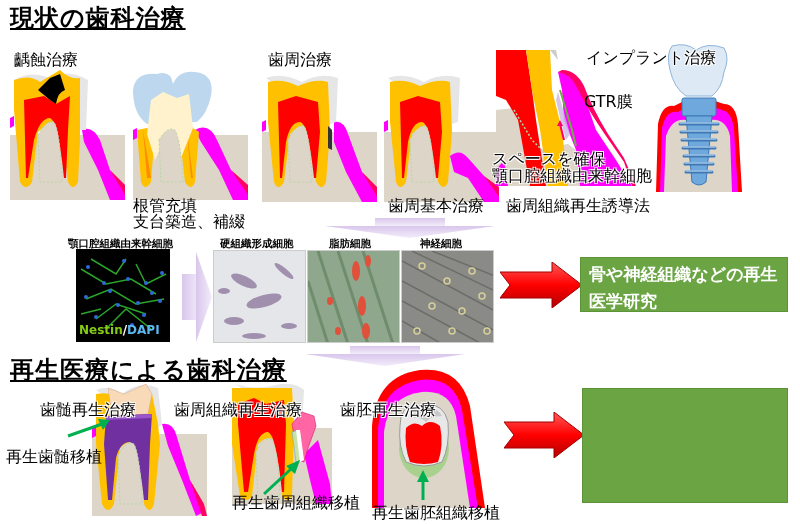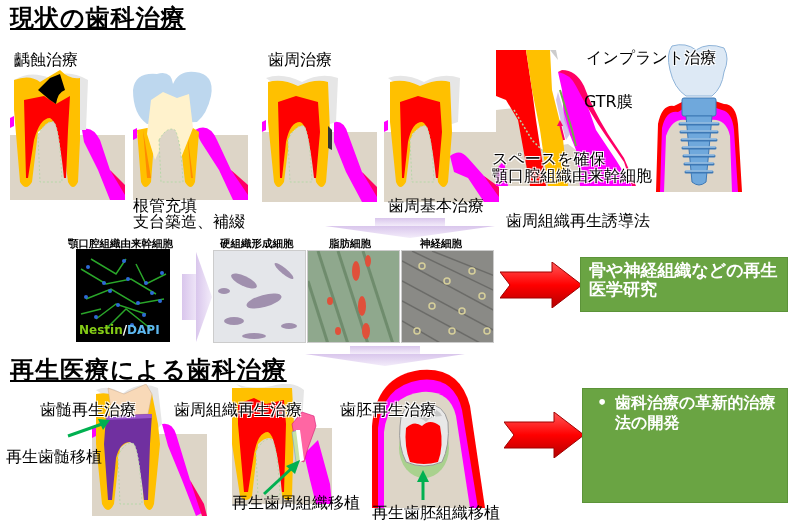--- a/index.html
+++ b/index.html
@@ -12,21 +12,21 @@
   }
   .lbl { font-size: 16px; font-weight: normal; white-space: nowrap; }
   .lbl-sm { font-size: 10.5px; font-weight: bold; white-space: nowrap; }
   .outline-text {
     text-shadow: -1px -1px 0 #fff, 1px -1px 0 #fff, -1px 1px 0 #fff, 1px 1px 0 #fff;
   }
   .green-box {
     background: #6aa443; color: #fff; font-weight: bold;
     border: 1px solid #5c9339;
   }
-  .green-box .t { font-size: 17px; line-height: 19px; }
+  .green-box .t { font-size: 17px; line-height: 27px; }
   .green-box ul { list-style: none; }
   .green-box li { position: relative; padding-left: 26px; font-size: 16px; line-height: 20px; margin-bottom: 1px; }
   .green-box li::before { content: "•"; position: absolute; left: 8px; top: 0; }
   svg { display: block; }
   .cellimg { border: 1px solid #ccc; }
 </style>
 </head>
 <body>
 
 <div class="abs title" style="left:10px;top:2px;">現状の歯科治療</div>
@@ -103,21 +103,21 @@
     <path d="M62 42 Q68 62 74 84 L70 90 Q64 70 60 50 Z" fill="#c9b6e4" opacity="0.8"></path>
     <line x1="68" y1="90" x2="64" y2="74" stroke="#ff0066" stroke-width="2"></line>
     <path d="M64 70 L61 76 L67 76 Z" fill="#ff0066"></path>
     <path d="M0 120 L8 110 L12 136 L0 136 Z" fill="#ff00ff"></path>
     <path d="M18 60 L36 90 L56 110" fill="none" stroke="#b6d7a8" stroke-dasharray="2,2" stroke-width="1.5"></path>
   </svg>
 </div>
 <div class="abs lbl" style="left:584px;top:92px;">GTR膜</div>
 <div class="abs lbl outline-text" style="left:492px;top:150px;line-height:17px;">スペースを確保</div>
 <div class="abs lbl outline-text" style="left:492px;top:167px;line-height:17px;">顎口腔組織由来幹細胞</div>
-<div class="abs lbl" style="left:506px;top:211px;text-align:center;">歯周組織再生誘導法</div>
+<div class="abs lbl" style="left:506px;top:196px;text-align:center;">歯周組織再生誘導法</div>
 
 <div class="abs" style="left:652px;top:44px;">
   <svg width="90" height="148" viewBox="0 0 90 148">
     <path d="M4 148 L6 80 Q10 60 22 62 L34 56 L60 56 L72 60 Q84 60 86 80 L90 148 Z" fill="#ff0000"></path>
     <path d="M8 148 L10 84 Q14 66 26 68 L36 62 L58 62 L70 66 Q80 68 82 86 L86 148 Z" fill="#ff00ff"></path>
     <path d="M12 148 L14 92 Q20 74 34 76 L58 76 Q74 74 78 92 L80 148 Z" fill="#ddd5c7"></path>
     <path d="M20 2 Q34 -2 44 6 Q56 -2 72 4 Q78 14 72 28 Q70 44 60 52 L34 52 Q22 44 18 26 Q14 10 20 2 Z" fill="#dde9f5" stroke="#8fb4d9" stroke-width="1"></path>
     <rect x="30" y="54" width="34" height="18" rx="2" fill="#6fa8dc" stroke="#3d78b5"></rect>
     <path d="M34 72 L60 72 L54 138 Q47 144 40 138 Z" fill="#6fa8dc" stroke="#3d78b5"></path>
     <g stroke="#3d78b5" stroke-width="3" stroke-linecap="round">
@@ -359,15 +359,14 @@
 <div class="abs lbl" style="left:372px;top:503px;">再生歯胚組織移植</div>
 
 <div class="abs" style="left:504px;top:412px;">
   <svg width="80" height="46" viewBox="0 0 80 46">
     <path d="M0 10 L50 10 L50 0 L80 23 L50 46 L50 36 L0 36 L10 23 Z" fill="url(#rd1)" stroke="#a00000" stroke-width="1"></path>
   </svg>
 </div>
 
 <div class="abs green-box" style="left:582px;top:388px;width:206px;height:115px;padding:4px 6px;">
   <ul>
-    <li>歯科治療の革新的治療法の開発</li>
   </ul>
 </div>
 
 </body></html>

